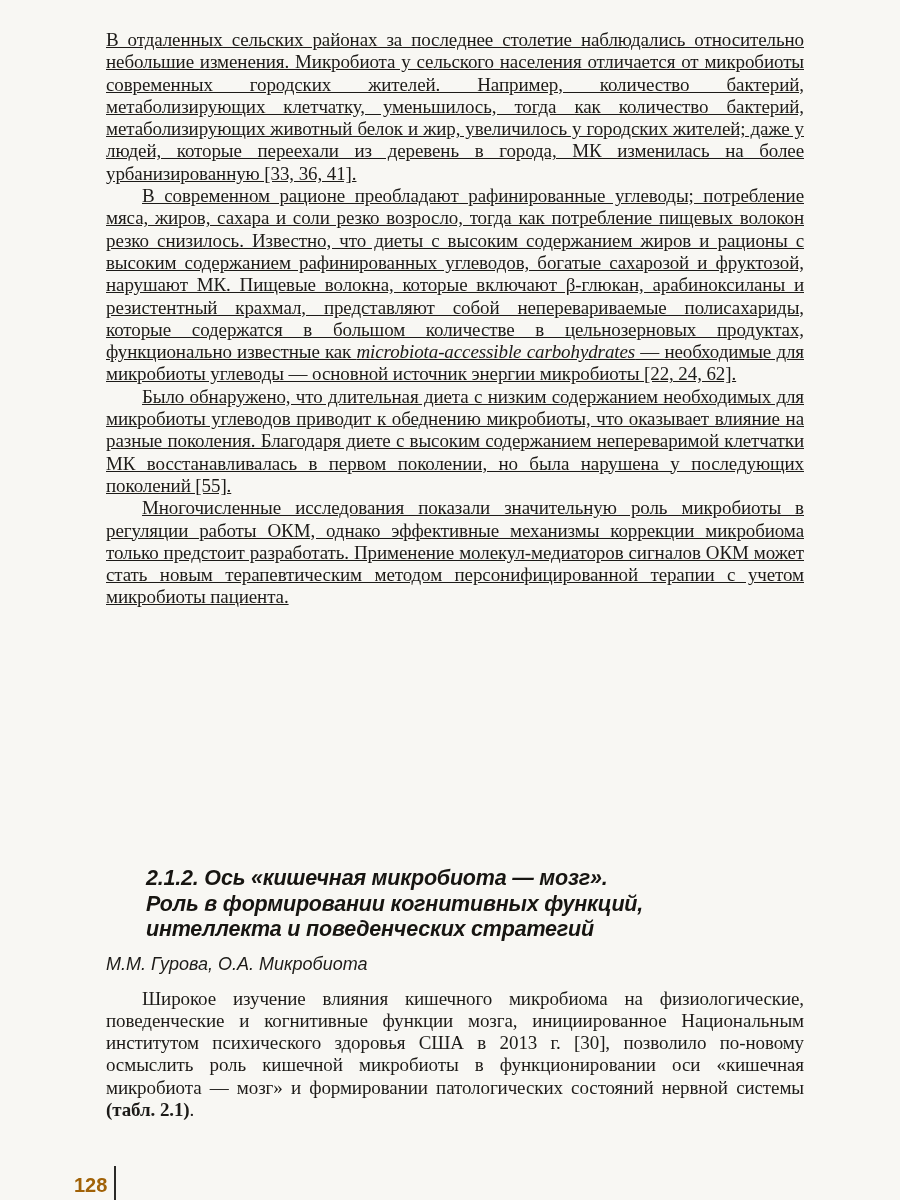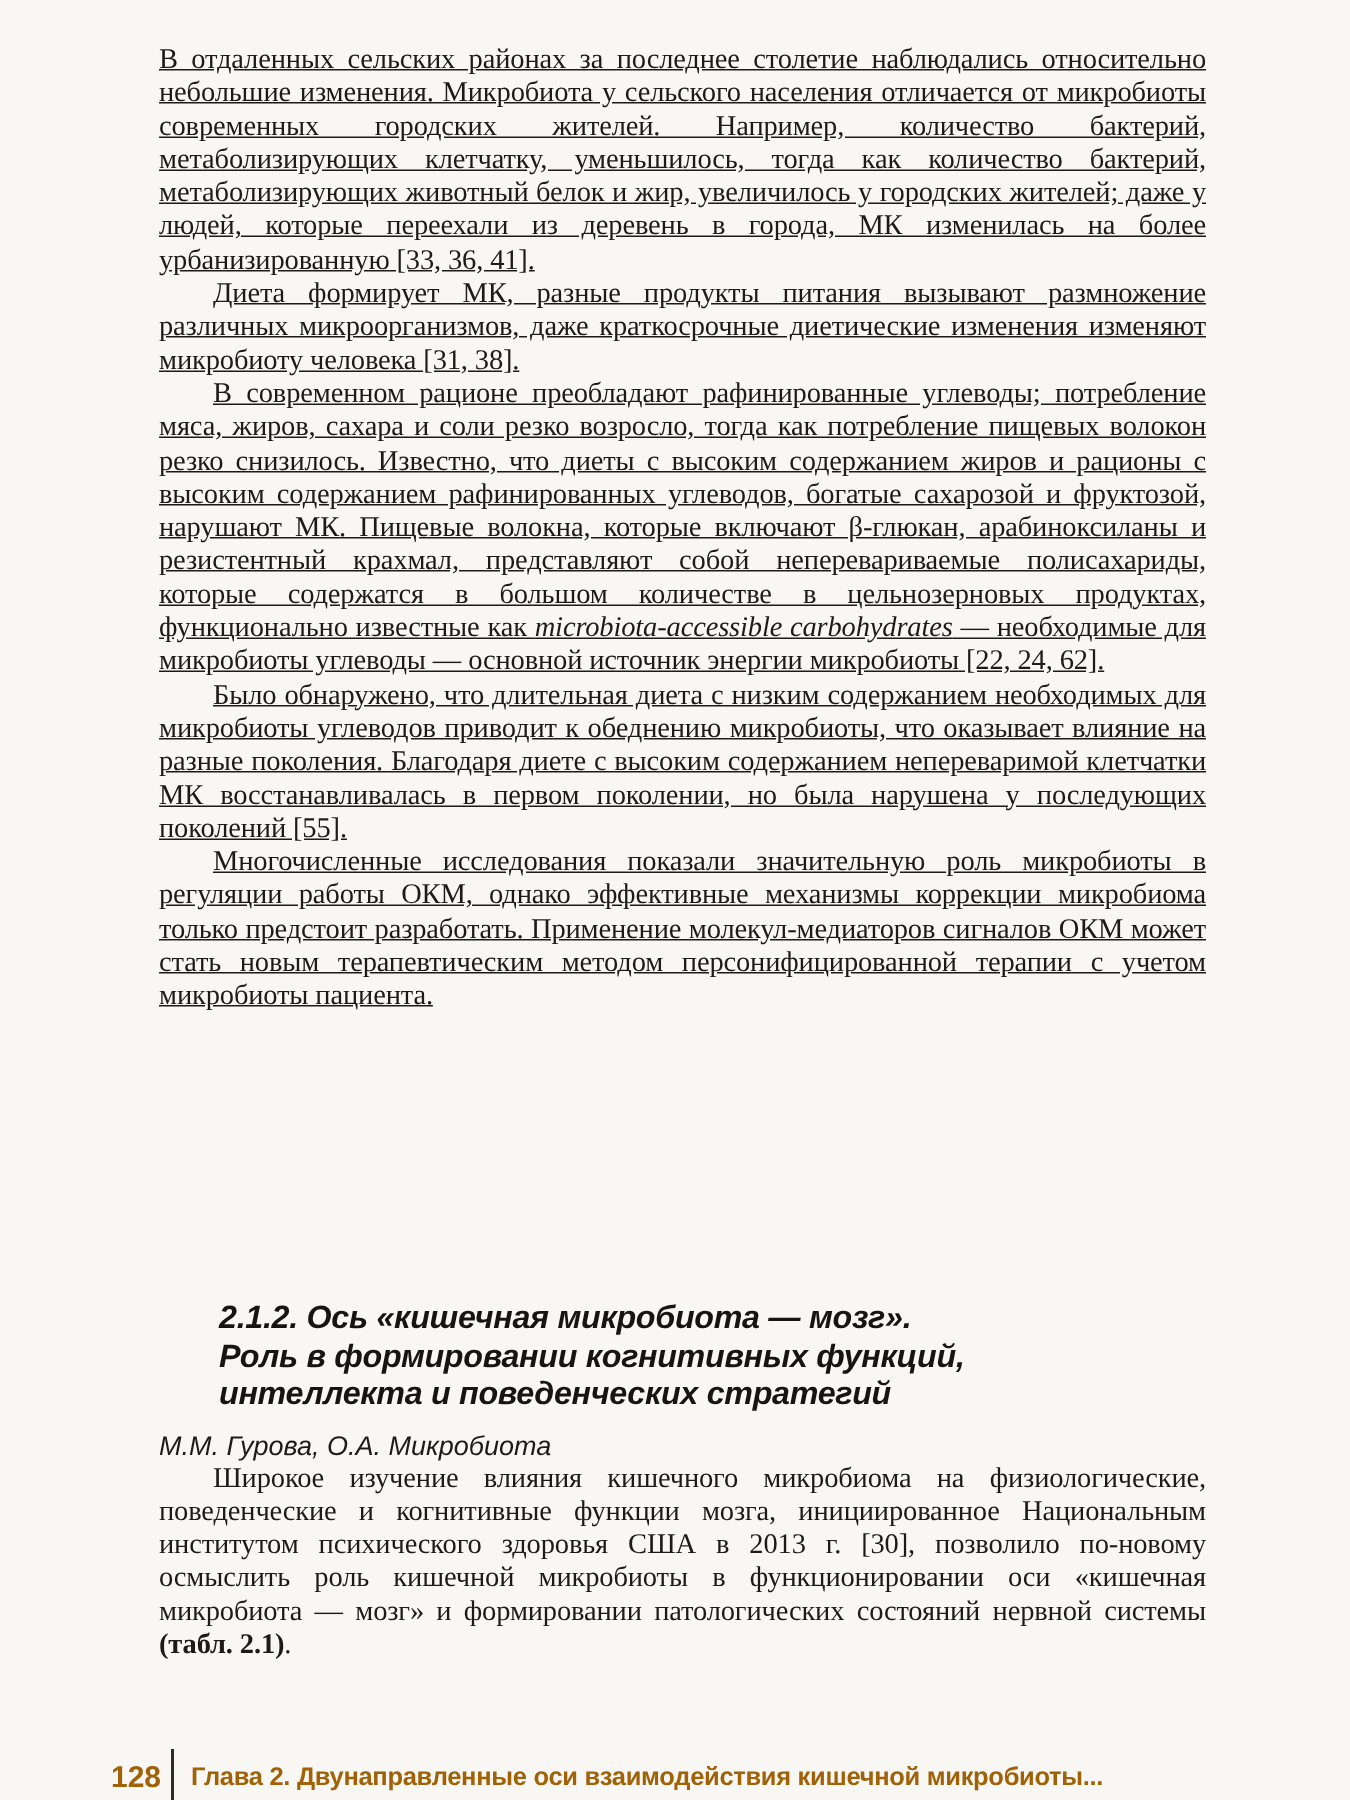--- a/index.html
+++ b/index.html
@@ -55,20 +55,21 @@
   .authors {
     margin-top: 10px;
     font-family: "Liberation Sans", sans-serif;
     font-style: italic;
     font-weight: 400;
     font-size: 18px;
     line-height: 22px;
     color: #1d1b18;
   }
   .section-paragraphs {
+    margin-top: 13px;
   }
 
   .footer {
     position: absolute;
     left: 74px;
     top: 1166px;
     display: flex;
     align-items: center;
     font-family: "Liberation Sans", sans-serif;
     font-weight: 700;
@@ -92,21 +93,20 @@
   }
 </style>
 </head>
 <body>
 
 <div class="page">
 
   <div class="text-col">
     <div id="body-paragraphs">
         <p class="para no-indent"><span>В отдаленных сельских районах за последнее столетие наблюдались относительно небольшие изменения. Микробиота у сельского населения отличается от микробиоты современных городских жителей. Например, количество бактерий, метаболизирующих клетчатку, уменьшилось, тогда как количество бактерий, метаболизирующих животный белок и жир, увеличилось у городских жителей; даже у людей, которые переехали из деревень в города, МК изменилась на более урбанизированную [33, 36, 41].</span></p>
-        <p class="para"><span>Диета формирует МК, разные продукты питания вызывают размножение различных микроорганизмов, даже краткосрочные диетические изменения изменяют микробиоту человека [31, 38].</span></p>
         <p class="para"><span>В современном рационе преобладают рафинированные углеводы; потребление мяса, жиров, сахара и соли резко возросло, тогда как потребление пищевых волокон резко снизилось. Известно, что диеты с высоким содержанием жиров и рационы с высоким содержанием рафинированных углеводов, богатые сахарозой и фруктозой, нарушают МК. Пищевые волокна, которые включают β-глюкан, арабиноксиланы и резистентный крахмал, представляют собой неперевариваемые полисахариды, которые содержатся в большом количестве в цельнозерновых продуктах, функционально известные как </span><span class="seg-italic">microbiota-accessible carbohydrates</span><span> — необходимые для микробиоты углеводы — основной источник энергии микробиоты [22, 24, 62].</span></p>
         <p class="para"><span>Было обнаружено, что длительная диета с низким содержанием необходимых для микробиоты углеводов приводит к обеднению микробиоты, что оказывает влияние на разные поколения. Благодаря диете с высоким содержанием непереваримой клетчатки МК восстанавливалась в первом поколении, но была нарушена у последующих поколений [55].</span></p>
         <p class="para"><span>Многочисленные исследования показали значительную роль микробиоты в регуляции работы ОКМ, однако эффективные механизмы коррекции микробиома только предстоит разработать. Применение молекул-медиаторов сигналов ОКМ может стать новым терапевтическим методом персонифицированной терапии с учетом микробиоты пациента.</span></p>
       </div>
   </div>
 
   <div class="section-block">
     <div class="section-heading" id="section-heading">
         <div>2.1.2. Ось «кишечная микробиота — мозг».</div>
         <div>Роль в формировании когнитивных функций,</div>
@@ -114,16 +114,15 @@
       </div>
     <div class="authors">М.М. Гурова, О.А. Микробиота</div>
     <div class="section-paragraphs" id="section-paragraphs">
         <p class="para"><span>Широкое изучение влияния кишечного микробиома на физиологические, поведенческие и когнитивные функции мозга, инициированное Национальным институтом психического здоровья США в 2013 г. [30], позволило по-новому осмыслить роль кишечной микробиоты в функционировании оси «кишечная микробиота — мозг» и формировании патологических состояний нервной системы </span><span class="seg-bold">(табл. 2.1)</span><span>.</span></p>
       </div>
   </div>
 
   <div class="footer">
     <div class="footer-num">128</div>
     <div class="footer-rule"></div>
-    <div class="footer-chapter">Глава 2. Двунаправленные оси взаимодействия кишечной микробиоты...</div>
   </div>
 
 </div>
 
 </body></html>

